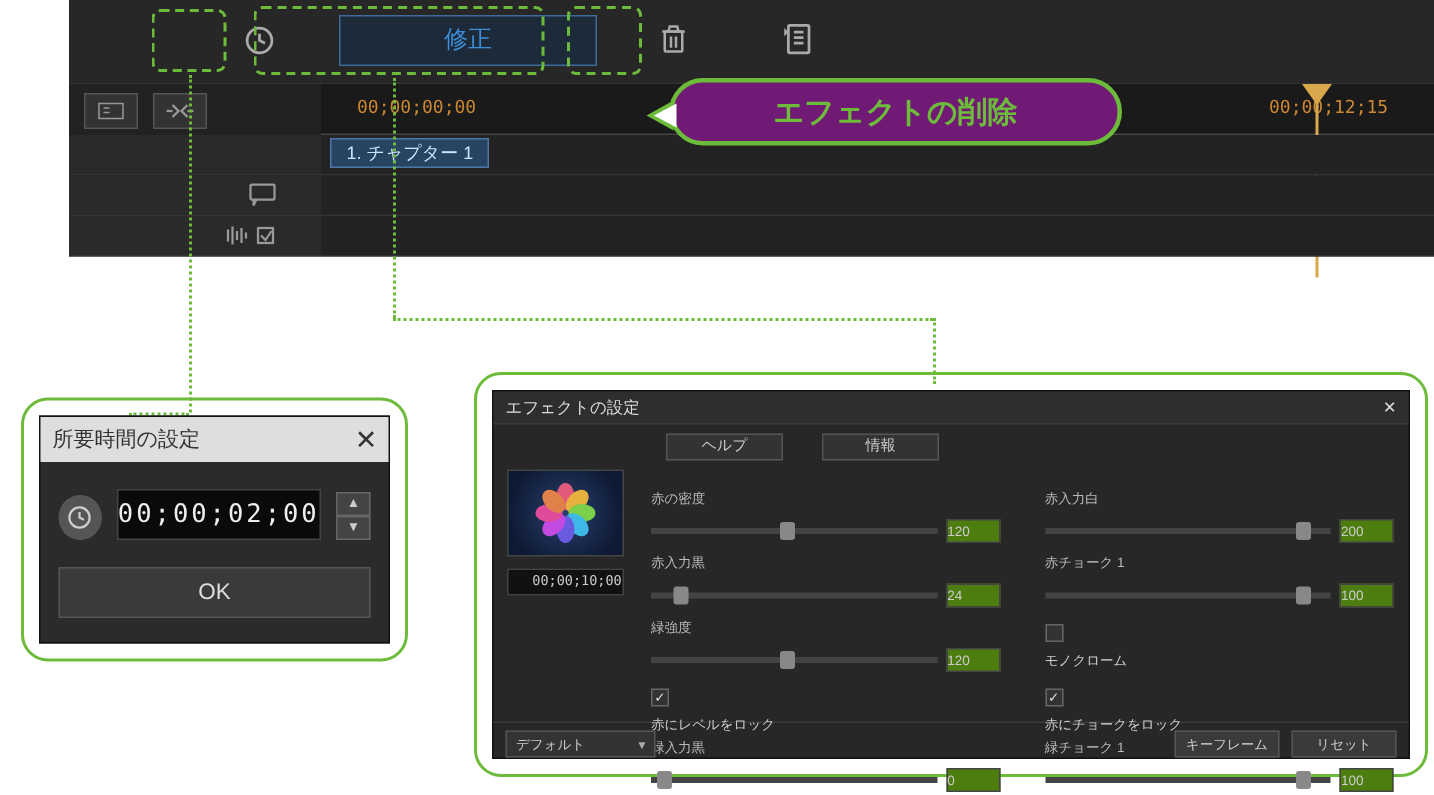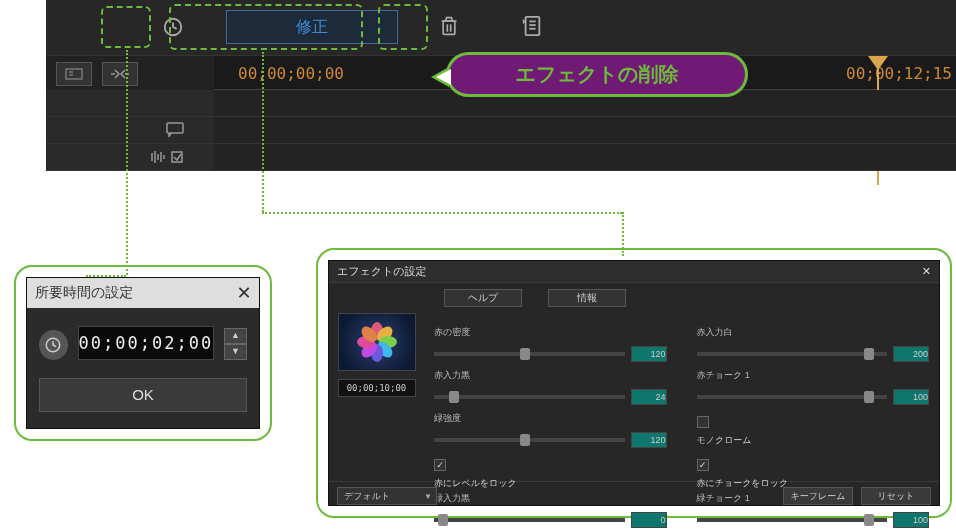--- a/index.html
+++ b/index.html
@@ -10,21 +10,21 @@
   .toolbar-row { position: relative; height: 55px; background: #272727; }
   .icon-history { position: absolute; left: 115px; top: 15px; width: 24px; height: 24px; display: flex; align-items: center; justify-content: center; }
   .dashed-box { border: 2px dashed #6dbb3a; border-radius: 6px; position: absolute; pointer-events: none; }
   .btn-correct { position: absolute; left: 180px; top: 10px; width: 172px; height: 34px; background: #1d2a3a; border: 1px solid #3f6b9a; color: #3c8cd6; font-size: 16px; text-align: center; line-height: 32px; cursor: pointer; }
   .icon-trash { position: absolute; left: 393px; top: 14px; width: 22px; height: 26px; }
   .icon-notes { position: absolute; left: 475px; top: 14px; width: 22px; height: 24px; color: #aaa; }
 
   .ruler-row { position: absolute; top: 55px; left: 0; width: 100%; height: 35px; background: #1a1a1a; border-top: 1px solid #333; border-bottom: 1px solid #444; }
   .ruler-left { position: absolute; left: 0; top: 0; width: 168px; height: 35px; background: #222; display: flex; align-items: center; }
   .small-tool { width: 36px; height: 24px; margin-left: 10px; background: #333; border: 1px solid #555; display: flex; align-items: center; justify-content: center; color: #999; font-size: 10px; }
-  .ruler-tc { position: absolute; top: 8px; color: #cc8833; font-size: 16px; font-family: monospace; }
+  .ruler-tc { position: absolute; top: 8px; color: #cc8833; font-size: 12px; font-family: monospace; }
   .playhead-marker { position:absolute; top:0; width:0; height:0; border-left:10px solid transparent; border-right:10px solid transparent; border-top:14px solid #d9a84c; }
   .playhead-line { position:absolute; top:10px; width:2px; height:120px; background:#d9a84c; }
 
   .track-row { position: absolute; left: 0; width: 100%; height: 27px; background: #232323; border-bottom: 1px solid #333; }
   .track-header { width: 168px; height: 100%; background: #2a2a2a; display: flex; align-items: center; justify-content: flex-end; padding-right: 30px; color: #999; }
   .chapter-clip { position:absolute; left:174px; top:92px; height:20px; padding:0 10px; background:#274462; border:1px solid #4d77a6; color:#cde4ff; font-size:12px; line-height:18px; }
 
   
   .callout { position:absolute; left:446px; top:52px; width:302px; height:45px; background:#701a75; border:3px solid #6dbb3a; border-radius:24px; display:flex; align-items:center; justify-content:center; color:#6dbb3a; font-size:20px; font-weight:600; z-index:5; }
   .callout::before { content:""; position:absolute; left:-18px; top:12px; width:0; height:0; border-top:10px solid transparent; border-bottom:10px solid transparent; border-right:18px solid #6dbb3a; }
@@ -49,31 +49,31 @@
 
   
   .dlg-effect { position:absolute; left:316px; top:248px; width:636px; height:270px; border:2px solid #6dbb3a; border-radius:18px; padding:10px; }
   .dlg-e-inner { width:100%; height:100%; background:#272727; border:1px solid #111; font-size:10px; color:#ccc; }
   .dlg-e-title { height:22px; background:#2e2e2e; padding:0 8px; display:flex; align-items:center; justify-content:space-between; color:#ddd; font-size:11px; border-bottom:1px solid #3a3a3a;gap:23px; }
   .dlg-e-body { display:flex; height:198px; }
   .dlg-e-left { width:95px; padding:30px 8px 8px; display:flex; flex-direction:column; align-items:center; }
   .preview-thumb { width:78px; height:58px; background: radial-gradient(circle at 50% 50%, #2a3f6f 0%, #0e1a34 80%); border:1px solid #444; position:relative; display:flex; align-items:center; justify-content:center; }
   .flower { position:relative; width:40px; height:40px; }
   .petal { position:absolute; width:12px; height:18px; border-radius:50% 50% 50% 50%; left:14px; top:0; transform-origin:6px 20px; }
-  .tc-small { margin-top:8px; width:78px; height:18px; background:#111; border:1px solid #444; color:#ccc; font-family:monospace; font-size:9px; text-align:center; line-height:16px; }
+  .tc-small { margin-top:8px; width:78px; height:18px; background:#111; border:1px solid #444; color:#ccc; font-family:monospace; font-size:9px; text-align:right; line-height:16px; }
   .dlg-e-right { flex:1; padding:6px 10px; }
   .tabs { display:flex; gap:26px; margin-bottom:19px; margin-left:10px; }
   .tab { width:78px; height:18px; background:#333; border:1px solid #555; text-align:center; line-height:16px; font-size:10px; cursor:pointer; }
   .param-grid { display:grid; grid-template-columns: 1fr 1fr; gap:2px 30px; }
   .param { display:flex; flex-direction:column; gap:7px; margin-bottom:5px; }
   .param-label { font-size:9px; color:#bbb; }
   .slider-row { display:flex; align-items:center; gap:6px; }
   .slider { flex:1; height:4px; background:#444; position:relative; }
   .slider .thumb { position:absolute; top:-4px; width:10px; height:12px; background:#888; border-radius:2px; }
-  .slider-val { width:36px; height:16px; background:#0f766e; border:1px solid #444; text-align:right; font-size:9px; line-height:14px; }
+  .slider-val { width:36px; height:16px; background:#4d7c0f; border:1px solid #444; text-align:left; font-size:9px; line-height:14px; }
   .chk-row { display:flex; align-items:flex-start; gap:6px; font-size:9px; margin-top:4px;flex-direction:column; }
   .chk { width:12px; height:12px; background:#333; border:1px solid #666; display:flex; align-items:center; justify-content:center; font-size:9px; color:#ddd; }
   .dlg-e-foot { height:28px; border-top:1px solid #3a3a3a; display:flex; align-items:center; padding:0 8px; justify-content:space-between; }
   .combo { width:100px; height:18px; background:#333; border:1px solid #555; font-size:9px; padding-left:6px; line-height:16px; position:relative; }
   .combo::after { content:"▼"; position:absolute; right:4px; top:1px; font-size:8px; color:#aaa; }
   .foot-btns { display:flex; gap:8px; }
   .foot-btn { width:70px; height:18px; background:#3a3a3a; border:1px solid #555; text-align:center; line-height:16px; font-size:9px; cursor:pointer; }
 
   svg { display:block; }
 </style>
@@ -129,20 +129,21 @@
     <span class="ruler-tc" style="left:192px">00;00;00;00</span>
     <span class="ruler-tc" style="left:400px">00;0</span>
     <span class="ruler-tc" style="left:800px">00;00;12;15</span>
     <div class="playhead-marker" style="left:822px"></div>
   </div>
   <div class="playhead-line" style="left:831px; top:65px"></div>
 
   <div class="track-row" style="top:90px">
     <div class="track-header"></div>
   </div>
+  <div class="chapter-clip">1. チャプター 1</div>
 
   <div class="track-row" style="top:117px">
     <div class="track-header">
       <svg width="18" height="16" viewBox="0 0 18 16" fill="none" stroke="#999" stroke-width="1.5">
           <rect x="1" y="1" width="16" height="10" rx="1"></rect>
           <path d="M5 11l-2 4v-4"></path>
         </svg>
     </div>
   </div>
   <div class="track-row" style="top:144px">

